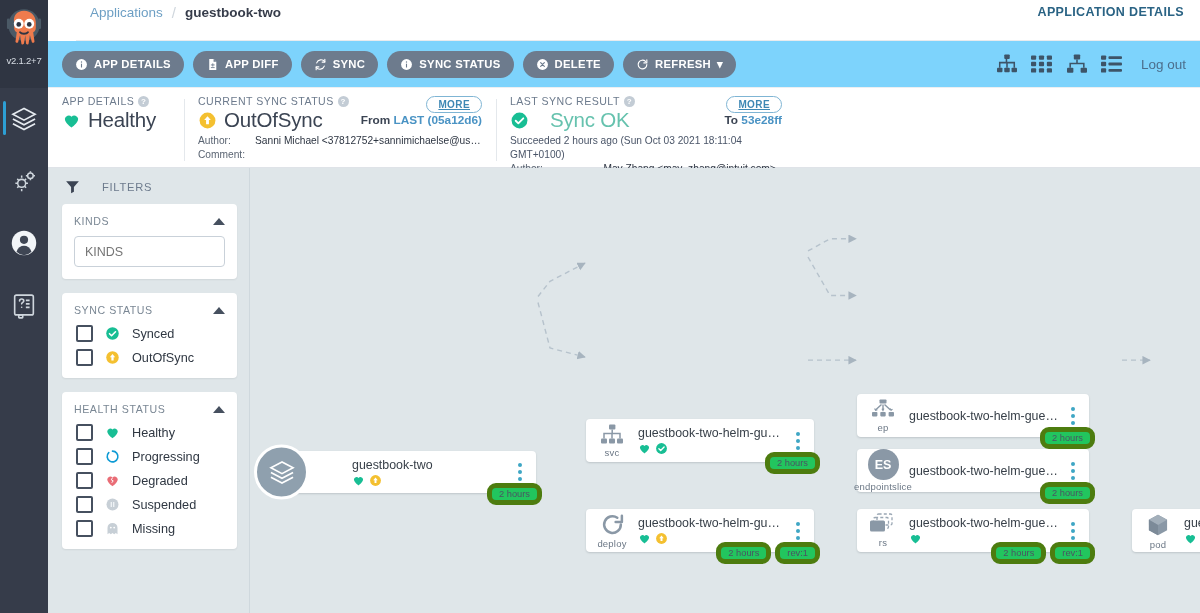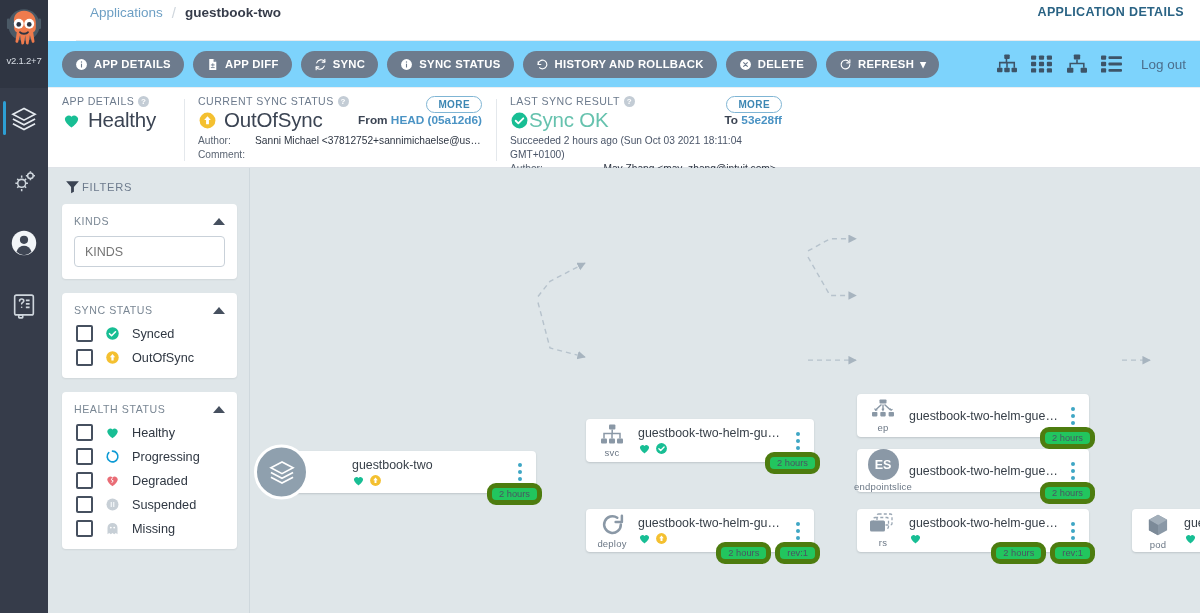--- a/index.html
+++ b/index.html
@@ -95,34 +95,34 @@
   .st-big { display: flex; align-items: center; gap: 7px; }
   .st-big-text { font-size: 20.5px; font-weight: 400; letter-spacing: -.2px; }
   .st-sub { font-size: 10.2px; color: #4a5568; margin-top: 2px; line-height: 1.35; }
   .kv { display: flex; gap: 5px; }
   .kv-k { color: #5a6472; width: 52px; flex: 0 0 52px; }
   .kv-v { color: #2d3542; flex: 1; text-align: right; overflow: hidden;
           white-space: nowrap; text-overflow: ellipsis; }
   .more-pill {
     position: absolute; right: 14px; top: 1px; border: 1px solid #7fb5d4;
     color: #3d87b3; border-radius: 11px; font-size: 10px; font-weight: 700;
-    padding: 2px 11px; letter-spacing: .4px; cursor: pointer; background: #fff;
+    padding: 2px 11px; letter-spacing: .4px; cursor: pointer; background: #fff; text-decoration: underline;
   }
   .rev-line { font-size: 11.8px; font-weight: 700; color: #3b4453; }
   .rev-link { color: #4a93c4; font-weight: 700; }
 
   
   .body-row { flex: 1; display: flex; min-height: 0; background: #dfe6e9; }
 
   .filters {
     width: 202px; flex: 0 0 202px; background: #dfe6e9;
     border-right: 1px solid #cfd8dd; padding: 10px 12px 0 14px; overflow: hidden;
   }
   .filters-head {
-    display: flex; align-items: center; gap: 1px; margin-bottom: 9px; padding-left: 2px;
+    display: flex; align-items: center; gap: 21px; margin-bottom: 9px; padding-left: 2px;
   }
   .filters-head span {
     font-size: 11.2px; color: #6d7b8d; letter-spacing: .7px; font-weight: 500;
   }
   .fcard {
     background: #fff; border-radius: 4px; padding: 11px 12px 12px 12px;
     margin-bottom: 14px; box-shadow: 0 1px 2px rgba(0,0,0,.07);
   }
   .fcard-head {
     display: flex; align-items: center; justify-content: space-between; margin-bottom: 9px;
@@ -282,27 +282,20 @@
 
       <button class="tbtn">
         <svg viewBox="0 0 24 24" fill="#fff">
           <circle cx="12" cy="12" r="10"></circle>
             <rect x="11" y="10.5" width="2" height="7" fill="#6d7b8d"></rect>
           <circle cx="12" cy="7.4" r="1.3" fill="#6d7b8d"></circle>
         </svg>
         <span>SYNC STATUS</span>
       </button>
 
-      <button class="tbtn">
-        <svg viewBox="0 0 24 24" fill="none" stroke="#fff" stroke-width="2">
-          <path d="M4 12a8 8 0 1 1 2.5 5.8" stroke-linecap="round"></path>
-          <path d="M4 6.5V12h5" stroke-linecap="round" stroke-linejoin="round"></path>
-        </svg>
-        <span>HISTORY AND ROLLBACK</span>
-      </button>
 
       <button class="tbtn">
         <svg viewBox="0 0 24 24" fill="#fff">
           <circle cx="12" cy="12" r="10"></circle>
           <path d="M8.6 8.6l6.8 6.8M15.4 8.6l-6.8 6.8" stroke="#6d7b8d" stroke-width="2.1" stroke-linecap="round"></path>
         </svg>
         <span>DELETE</span>
       </button>
 
       <button class="tbtn">
@@ -387,42 +380,42 @@
         <div class="st-big" style="justify-content:space-between;">
           <div style="display:flex;align-items:center;gap:7px;">
             <svg width="19" height="19" viewBox="0 0 24 24">
               <circle cx="12" cy="12" r="10" fill="#f4c030"></circle>
               <path d="M12 6.5l4.2 5h-2.4v5.2h-3.6V11.5H7.8z" fill="#fff"></path>
             </svg>
             <span class="st-big-text" style="color:#3b4453">OutOfSync</span>
           </div>
           <div class="rev-line">
             <span>From</span>
-            <span class="rev-link">HEAD (05a12d6)</span>
+            <span class="rev-link">LAST (05a12d6)</span>
           </div>
         </div>
         <div class="st-sub">
           <div class="kv">
             <span class="kv-k">Author:</span>
             <span class="kv-v">Sanni Michael &lt;37812752+sannimichaelse@users.noreply…</span>
           </div>
           <div class="kv">
             <span class="kv-k">Comment:</span>
           </div>
         </div>
       </div>
 
       <div class="st-cell" style="width:300px;flex:0 0 300px;">
         <div class="more-pill">MORE</div>
         <div class="st-title">
           <span>LAST SYNC RESULT</span>
           <span class="qmark">?</span>
         </div>
         <div class="st-big" style="justify-content:space-between;">
-          <div style="display:flex;align-items:center;gap:0;">
+          <div style="display:flex;align-items:center;gap:21px;">
             <svg width="19" height="19" viewBox="0 0 24 24">
               <circle cx="12" cy="12" r="10" fill="#18be94"></circle>
               <path d="M7.2 12.3l3.3 3.3 6.3-6.4" stroke="#fff" stroke-width="2.3" fill="none" stroke-linecap="round" stroke-linejoin="round"></path>
             </svg>
             <span class="st-big-text" style="color:#66c2ae">Sync OK</span>
           </div>
           <div class="rev-line">
             <span>To</span>
             <span class="rev-link">53e28ff</span>
           </div>

